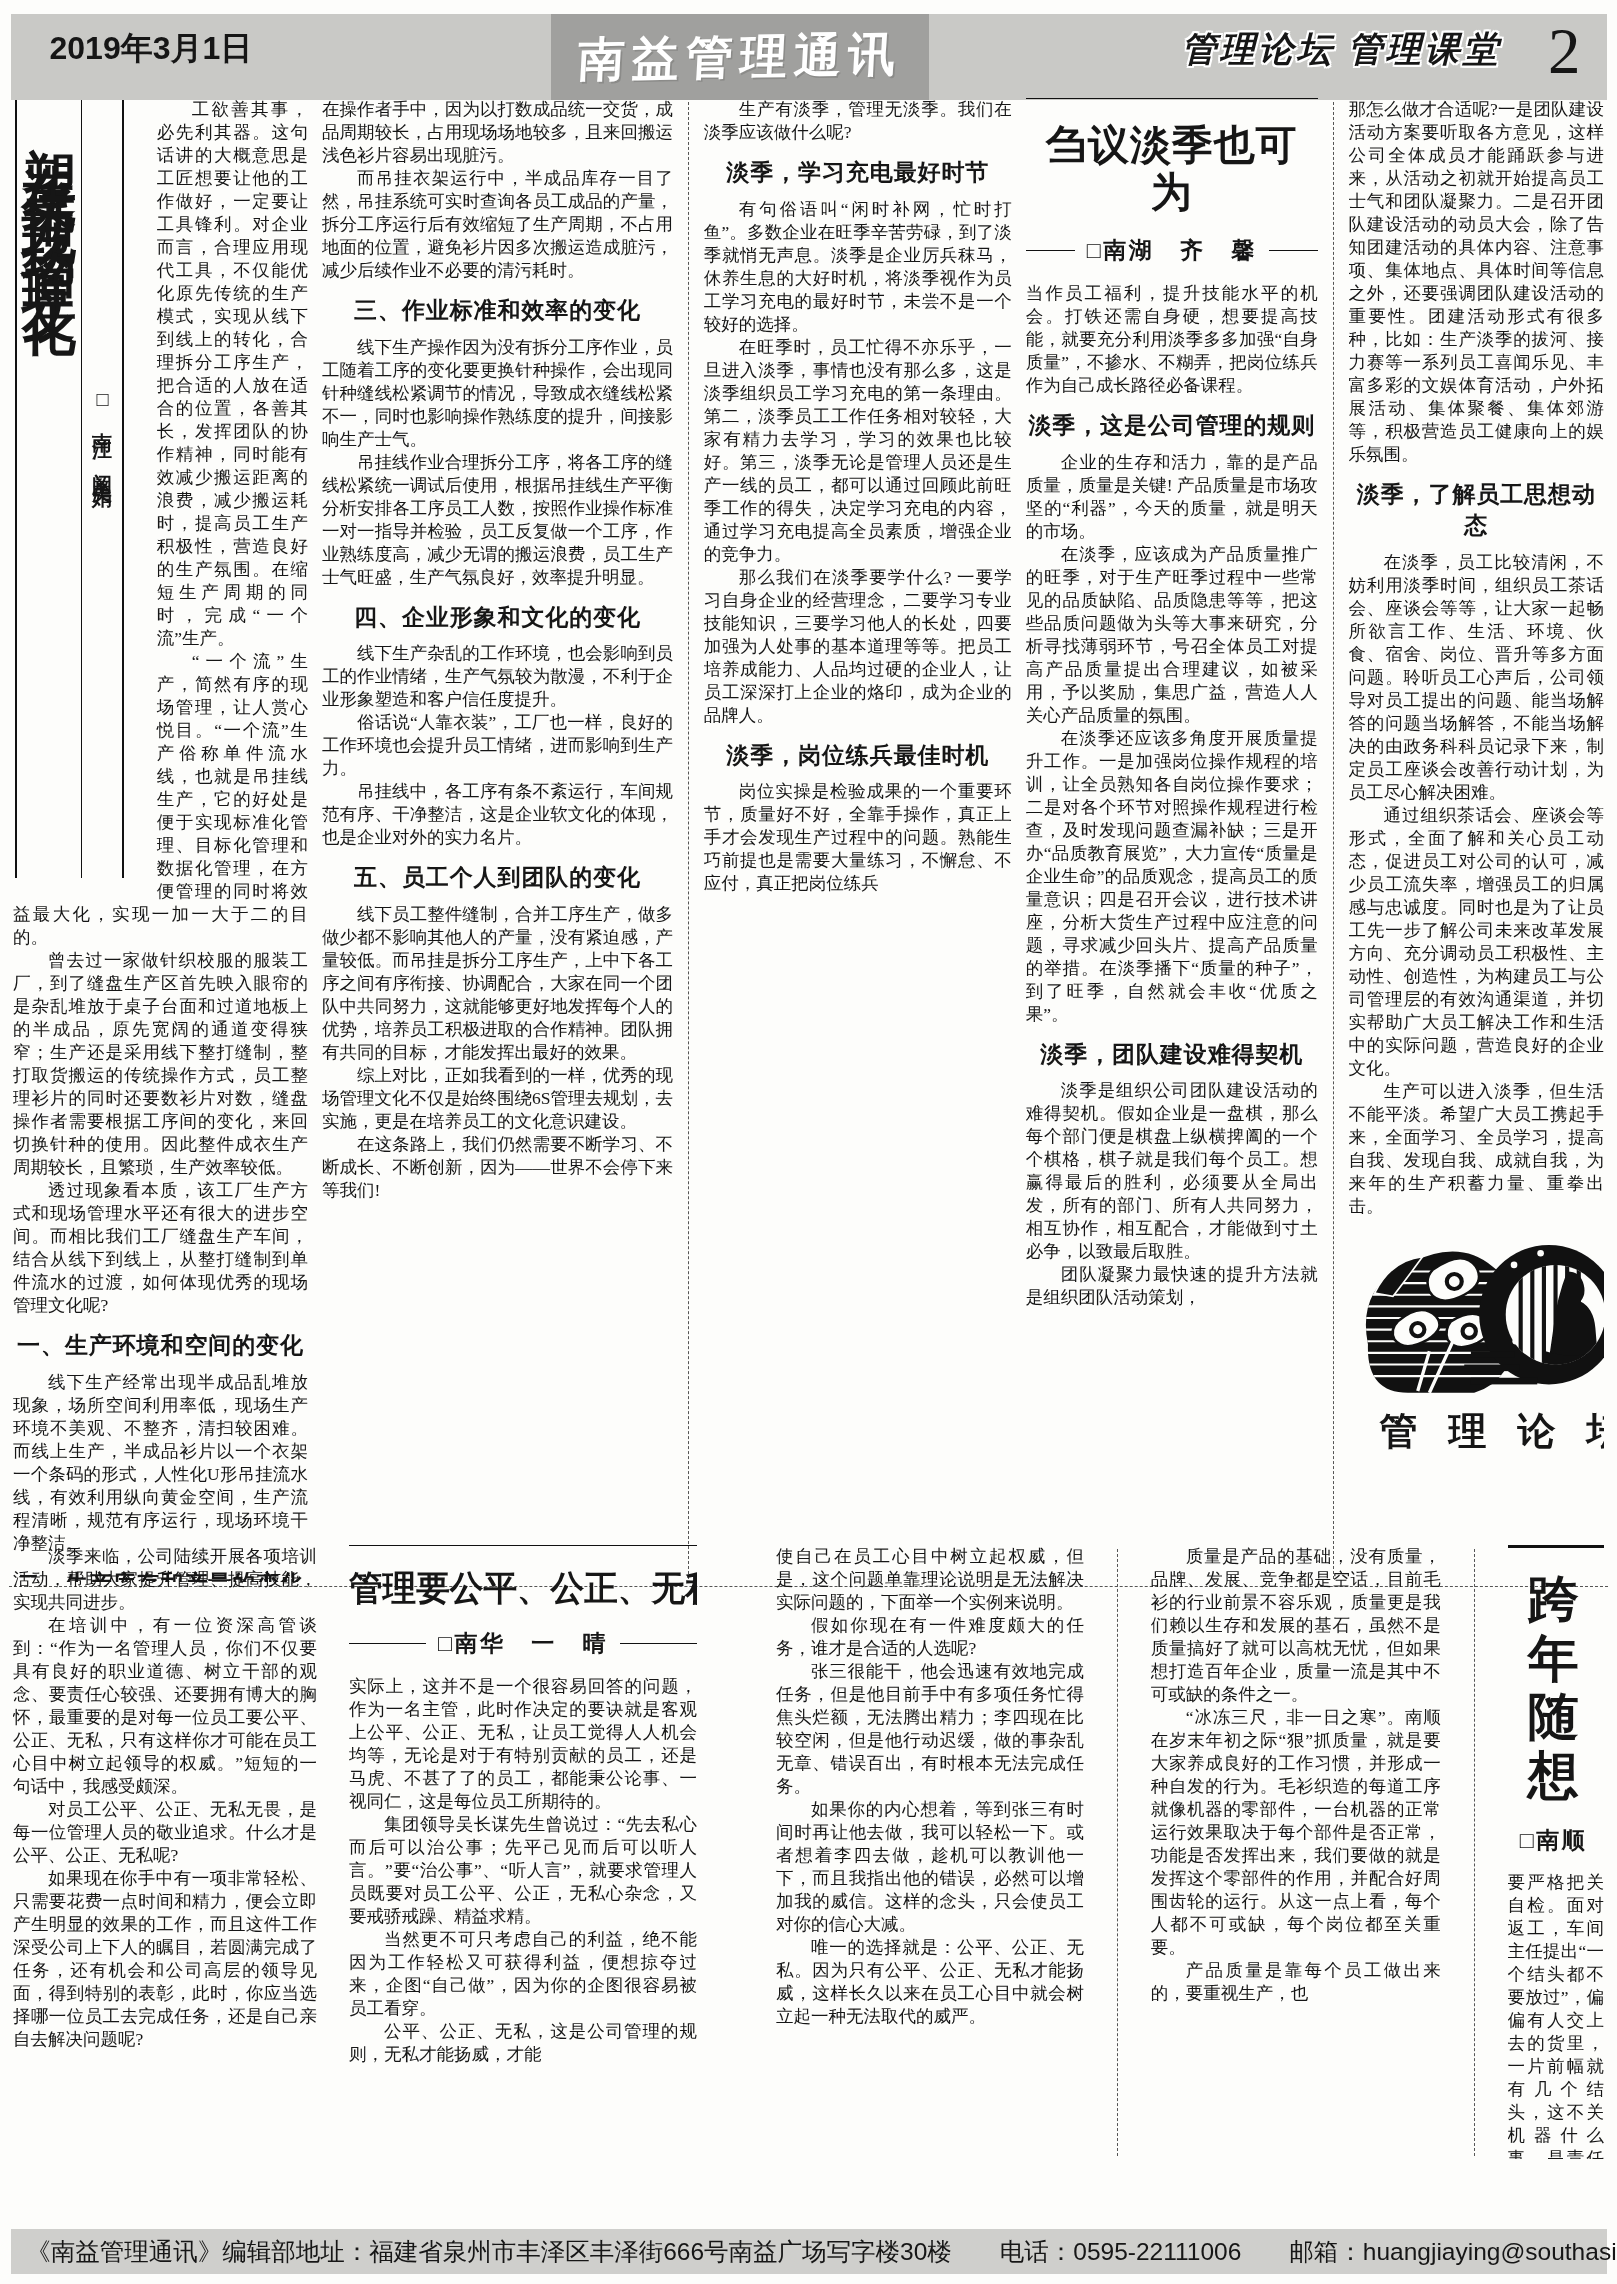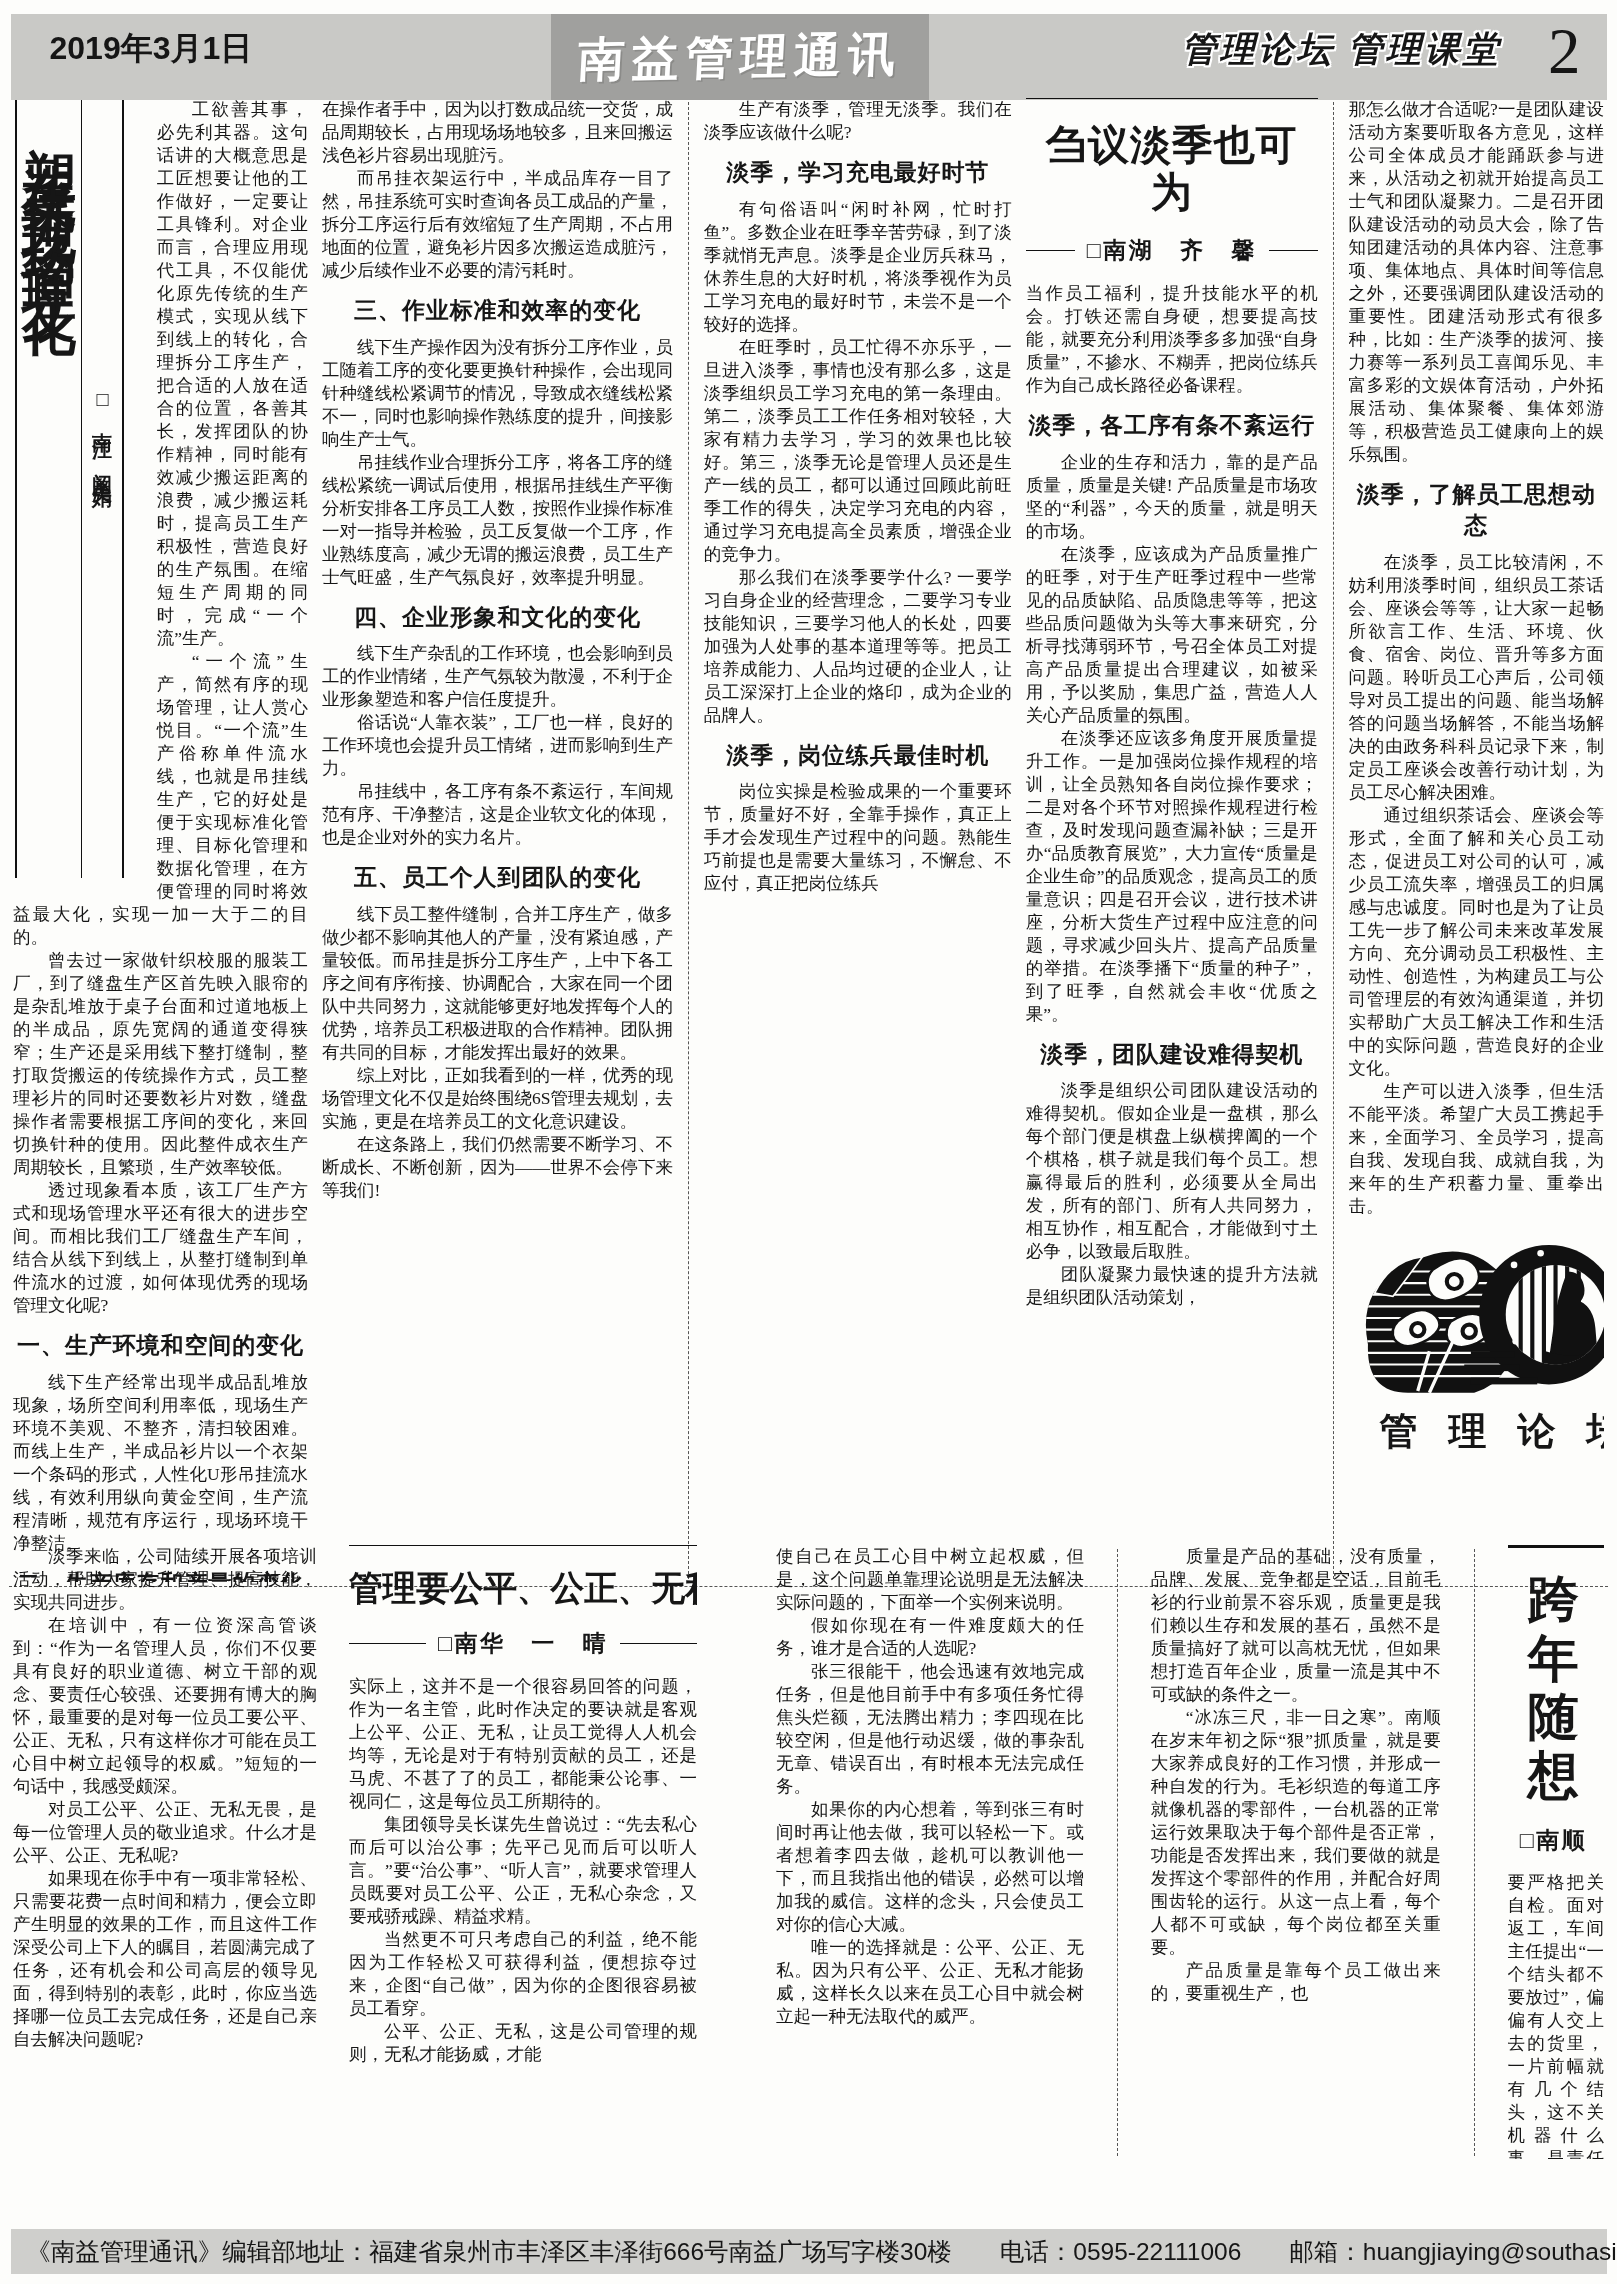--- a/index.html
+++ b/index.html
@@ -132,21 +132,21 @@
         <div class="toprule"></div>
         <div class="head-title">刍议淡季也可为</div>
         <div class="byline-row">
           <span class="rule"></span>
           <span class="byline">□南湖　齐　馨</span>
           <span class="rule"></span>
         </div>
       </div>
       <div>
           <p class="para cont">当作员工福利，提升技能水平的机会。打铁还需自身硬，想要提高技能，就要充分利用淡季多多加强“自身质量”，不掺水、不糊弄，把岗位练兵作为自己成长路径必备课程。</p>
-          <h3 class="subhead">淡季，各工序有条不紊运行</h3>
+          <h3 class="subhead">淡季，这是公司管理的规则</h3>
           <p class="para">企业的生存和活力，靠的是产品质量，质量是关键! 产品质量是市场攻坚的“利器”，今天的质量，就是明天的市场。</p>
           <p class="para">在淡季，应该成为产品质量推广的旺季，对于生产旺季过程中一些常见的品质缺陷、品质隐患等等，把这些品质问题做为头等大事来研究，分析寻找薄弱环节，号召全体员工对提高产品质量提出合理建议，如被采用，予以奖励，集思广益，营造人人关心产品质量的氛围。</p>
           <p class="para">在淡季还应该多角度开展质量提升工作。一是加强岗位操作规程的培训，让全员熟知各自岗位操作要求；二是对各个环节对照操作规程进行检查，及时发现问题查漏补缺；三是开办“品质教育展览”，大力宣传“质量是企业生命”的品质观念，提高员工的质量意识；四是召开会议，进行技术讲座，分析大货生产过程中应注意的问题，寻求减少回头片、提高产品质量的举措。在淡季播下“质量的种子”，到了旺季，自然就会丰收“优质之果”。</p>
           <h3 class="subhead">淡季，团队建设难得契机</h3>
           <p class="para">淡季是组织公司团队建设活动的难得契机。假如企业是一盘棋，那么每个部门便是棋盘上纵横捭阖的一个个棋格，棋子就是我们每个员工。想赢得最后的胜利，必须要从全局出发，所有的部门、所有人共同努力，相互协作，相互配合，才能做到寸土必争，以致最后取胜。</p>
           <p class="para">团队凝聚力最快速的提升方法就是组织团队活动策划，</p>
         </div>
     </div>
 
     <div class="vdash"></div>

